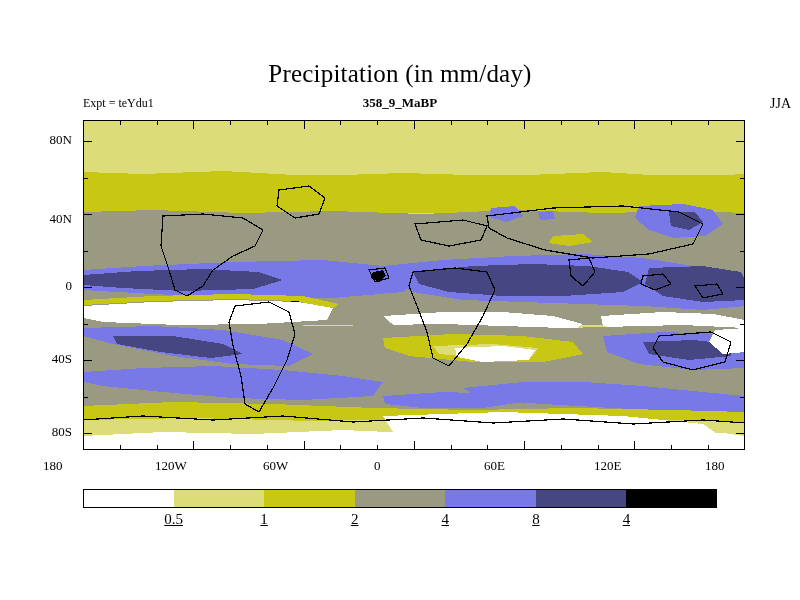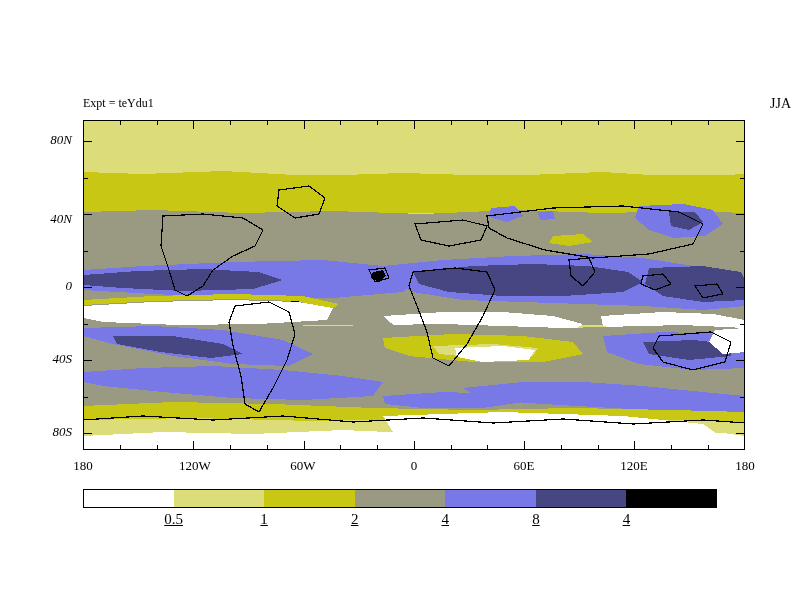--- a/index.html
+++ b/index.html
@@ -26,40 +26,41 @@
   #plotwrap{left:83px;top:120px;width:662px;height:330px;}
   #plotsvg{display:block;width:662px;height:330px;}
   #frame{
     left:83px;top:120px;width:662px;height:330px;
     border:1px solid #000;box-sizing:border-box;pointer-events:none;
   }
 
   .ylab{
     width:46px;text-align:right;font-size:13px;left:26px;
     transform:translateY(-9px);
-    font-style:italic;
   }
   .xlab{
-    width:80px;text-align:center;font-size:13px;top:458px;
+    width:80px;font-size:13px;top:458px;
     transform:translateX(-40px);
   }
 
   #cbwrap{left:83px;top:489px;width:634px;height:19px;}
   #cbsvg{display:block;width:634px;height:19px;}
   .cblab{
     top:511px;width:60px;text-align:center;font-size:15px;
     transform:translateX(-30px);
     text-decoration:underline;
   }
 </style>
 </head>
 <body>
 
 <div id="stage">
 
+  <div class="abs" id="title">Precipitation (in mm/day)</div>
+  <div class="abs" id="subtitle">358_9_MaBP</div>
   <div class="abs" id="expt">Expt = teYdu1</div>
   <div class="abs" id="season">JJA</div>
 
   <div class="abs" id="plotwrap">
     <svg id="plotsvg" viewBox="0 0 662 330" preserveAspectRatio="none">
       <defs>
         <clipPath id="pclip">
             <rect x="0" y="0" width="662" height="330"></rect>
           </clipPath>
       </defs>

